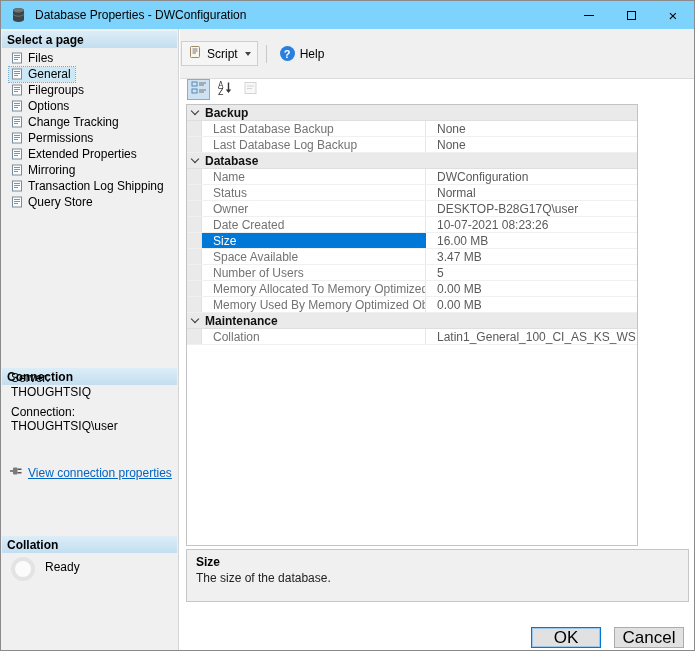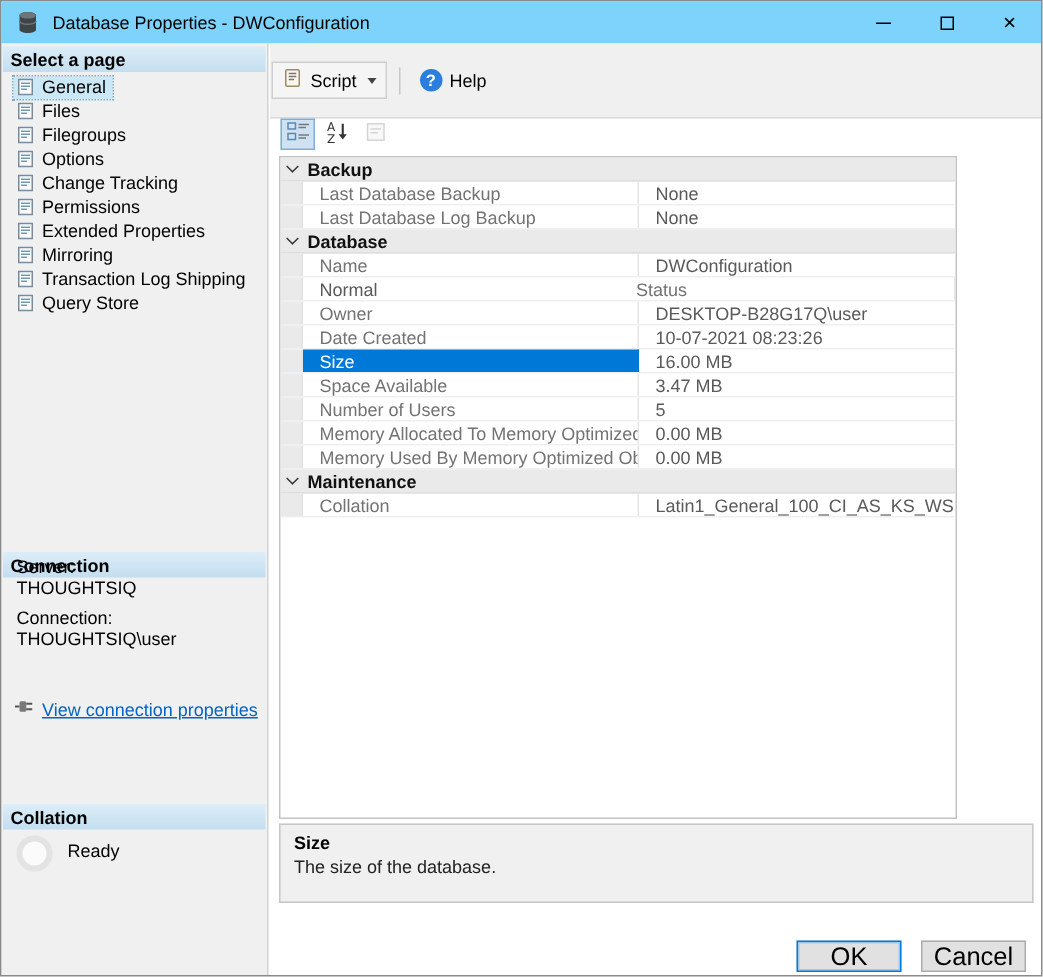--- a/index.html
+++ b/index.html
@@ -116,43 +116,43 @@
     <span class="win-btn">
         <span class="glyph-close">×</span>
       </span>
   </span>
 </div>
 
 <div class="sidebar">
   <div class="side-header hdr-page">Select a page</div>
   <div class="tree">
       <div class="tree-item">
+        <span class="hl">
+          <span class="page-icon">
+            <svg width="12" height="12" viewBox="0 0 12 12">
+              <rect x="1.5" y="1" width="9" height="10" fill="#fdfdfd" stroke="#7a8a99"></rect>
+              <line x1="3" y1="3.5" x2="9" y2="3.5" stroke="#6a9bbf"></line>
+              <line x1="3" y1="5.5" x2="9" y2="5.5" stroke="#6a9bbf"></line>
+              <line x1="3" y1="7.5" x2="7" y2="7.5" stroke="#6a9bbf"></line>
+            </svg>
+          </span>
+          <span class="tree-label">Files</span>
+        </span>
+      </div>
+      <div class="tree-item">
         <span class="hl selected">
           <span class="page-icon">
             <svg width="12" height="12" viewBox="0 0 12 12">
               <rect x="1.5" y="1" width="9" height="10" fill="#fdfdfd" stroke="#7a8a99"></rect>
               <line x1="3" y1="3.5" x2="9" y2="3.5" stroke="#6a9bbf"></line>
               <line x1="3" y1="5.5" x2="9" y2="5.5" stroke="#6a9bbf"></line>
               <line x1="3" y1="7.5" x2="7" y2="7.5" stroke="#6a9bbf"></line>
             </svg>
           </span>
           <span class="tree-label">General</span>
-        </span>
-      </div>
-      <div class="tree-item">
-        <span class="hl">
-          <span class="page-icon">
-            <svg width="12" height="12" viewBox="0 0 12 12">
-              <rect x="1.5" y="1" width="9" height="10" fill="#fdfdfd" stroke="#7a8a99"></rect>
-              <line x1="3" y1="3.5" x2="9" y2="3.5" stroke="#6a9bbf"></line>
-              <line x1="3" y1="5.5" x2="9" y2="5.5" stroke="#6a9bbf"></line>
-              <line x1="3" y1="7.5" x2="7" y2="7.5" stroke="#6a9bbf"></line>
-            </svg>
-          </span>
-          <span class="tree-label">Files</span>
         </span>
       </div>
       <div class="tree-item">
         <span class="hl">
           <span class="page-icon">
             <svg width="12" height="12" viewBox="0 0 12 12">
               <rect x="1.5" y="1" width="9" height="10" fill="#fdfdfd" stroke="#7a8a99"></rect>
               <line x1="3" y1="3.5" x2="9" y2="3.5" stroke="#6a9bbf"></line>
               <line x1="3" y1="5.5" x2="9" y2="5.5" stroke="#6a9bbf"></line>
               <line x1="3" y1="7.5" x2="7" y2="7.5" stroke="#6a9bbf"></line>
@@ -351,22 +351,22 @@
         <span class="chev"></span>
         <span class="cat-label">Database</span>
       </div>
       <div class="grid-row">
         <span class="gutter"></span>
         <span class="cell label">Name</span>
         <span class="cell value">DWConfiguration</span>
       </div>
       <div class="grid-row">
         <span class="gutter"></span>
+        <span class="cell label">Status</span>
         <span class="cell value">Normal</span>
-        <span class="cell label">Status</span>
       </div>
       <div class="grid-row">
         <span class="gutter"></span>
         <span class="cell label">Owner</span>
         <span class="cell value">DESKTOP-B28G17Q\user</span>
       </div>
       <div class="grid-row">
         <span class="gutter"></span>
         <span class="cell label">Date Created</span>
         <span class="cell value">10-07-2021 08:23:26</span>

